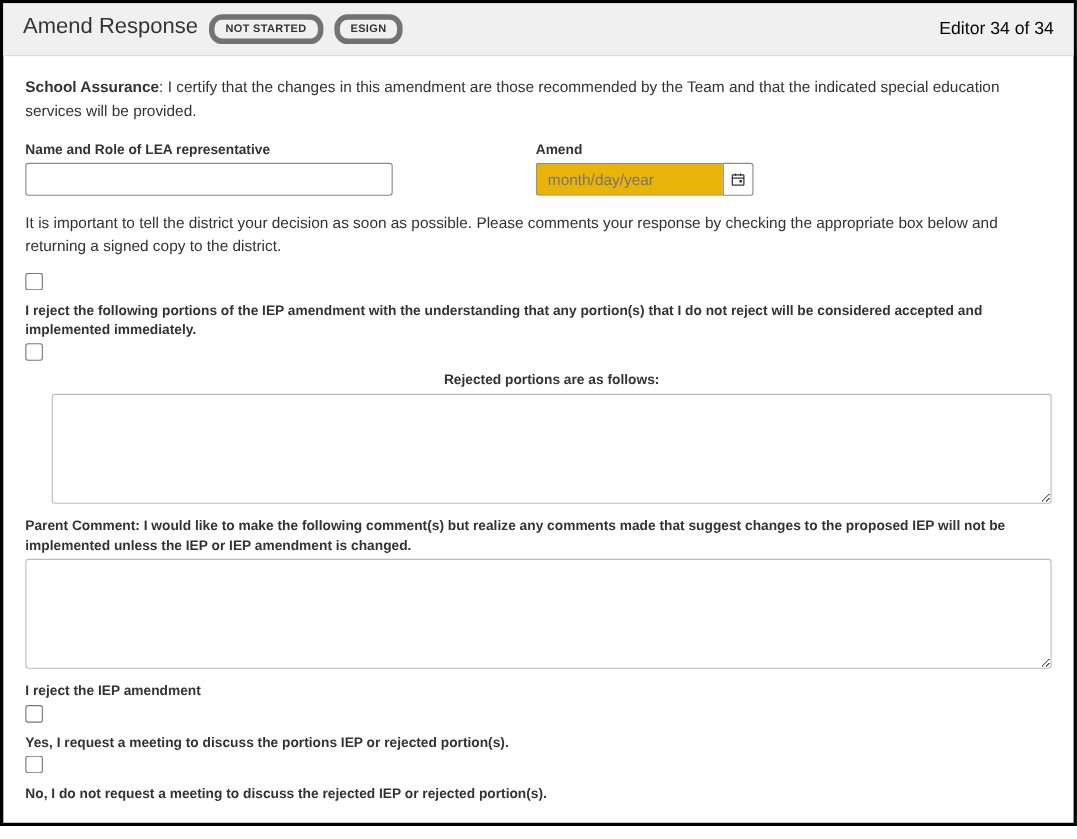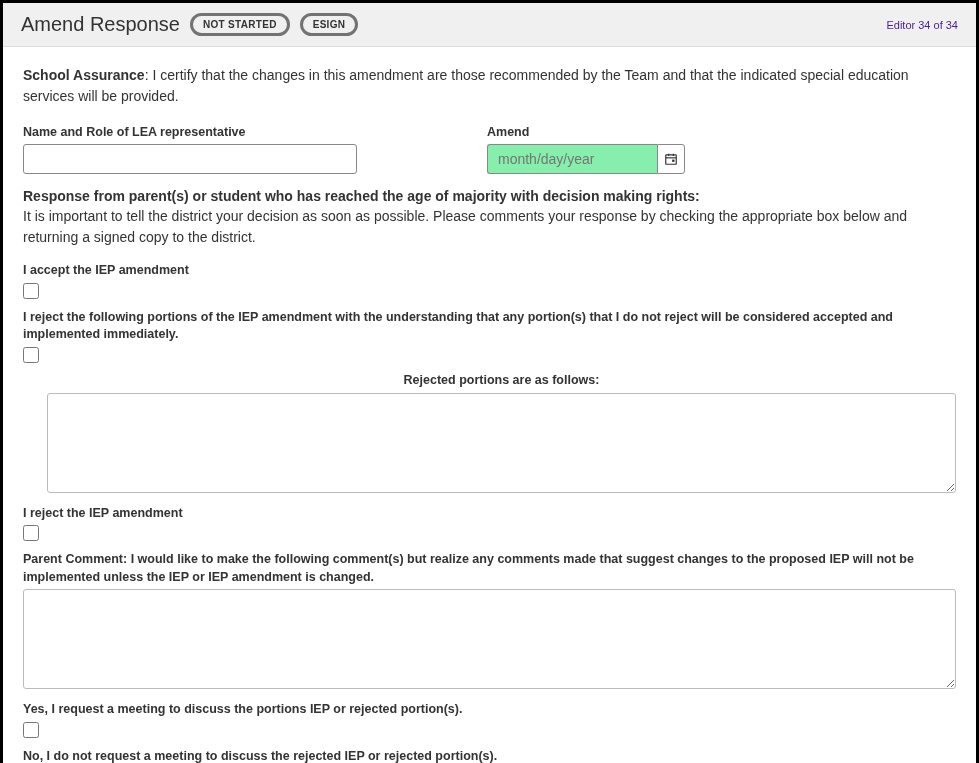--- a/index.html
+++ b/index.html
@@ -30,32 +30,32 @@
       display: flex;
       align-items: flex-start;
       gap: 10px;
     }
     .page-title {
       font-size: 20px;
       font-weight: 400;
       color: #333;
     }
     .badge {
-      border: 3px solid #737373;
+      border: 5px solid #737373;
       border-radius: 12px;
       padding: 3px 10px;
       font-size: 10px;
       font-weight: bold;
       color: #333;
       background: #f0f0f0;
       letter-spacing: 0.3px;
     }
     .editor-count {
-      font-size: 11px;
-      color: #4c1d95;
+      font-size: 16px;
+      color: #000000;
     }
     .content {
       padding: 18px 20px 14px 20px;
     }
     .assurance {
       font-size: 14px;
       color: #333;
       line-height: 1.5;
       margin-bottom: 18px;
     }
@@ -91,21 +91,21 @@
     }
     .date-input {
       width: 170px;
       height: 30px;
       border: 1px solid #888;
       border-right: none;
       border-radius: 3px 0 0 3px;
       padding: 4px 10px;
       font-size: 14px;
       color: #555;
-      background: #86efac;
+      background: #eab308;
     }
     .date-btn {
       width: 28px;
       height: 30px;
       border: 1px solid #888;
       border-radius: 0 3px 3px 0;
       background: #fff;
       display: flex;
       align-items: center;
       justify-content: center;
@@ -206,49 +206,47 @@
               <line x1="3" y1="10" x2="21" y2="10"></line>
               <line x1="8" y1="3" x2="8" y2="7"></line>
               <line x1="16" y1="3" x2="16" y2="7"></line>
               <rect x="14" y="13" width="4" height="4" fill="#333" stroke="none"></rect>
             </svg>
           </button>
         </div>
       </div>
     </div>
 
-    <div class="section-heading">Response from parent(s) or student who has reached the age of majority with decision making rights:</div>
     <p class="section-text">It is important to tell the district your decision as soon as possible. Please comments your response by checking the appropriate box below and returning a signed copy to the district.</p>
 
     <div class="cb-block">
-      <label class="checkbox-label">I accept the IEP amendment</label>
       <input type="checkbox" class="checkbox" style="">
     </div>
 
     <div class="cb-block">
       <label class="checkbox-label">I reject the following portions of the IEP amendment with the understanding that any portion(s) that I do not reject will be considered accepted and implemented immediately.</label>
       <input type="checkbox" class="checkbox" style="">
     </div>
 
     <div class="indented">
       <div class="sub-label">Rejected portions are as follows:</div>
       <textarea class="textarea textarea-rejected" style=""></textarea>
     </div>
 
     <div class="cb-block">
-      <label class="checkbox-label">I reject the IEP amendment</label>
-      <input type="checkbox" class="checkbox" style="">
-    </div>
-
-    <div class="cb-block">
       <label class="checkbox-label">Parent Comment: I would like to make the following comment(s) but realize any comments made that suggest changes to the proposed IEP will not be implemented unless the IEP or IEP amendment is changed.</label>
       <textarea class="textarea textarea-comment" style=""></textarea>
     </div>
 
     <div class="cb-block">
+      <label class="checkbox-label">I reject the IEP amendment</label>
+      <input type="checkbox" class="checkbox" style="">
+    </div>
+
+    <div class="cb-block">
       <label class="checkbox-label">Yes, I request a meeting to discuss the portions IEP or rejected portion(s).</label>
       <input type="checkbox" class="checkbox" style="">
     </div>
 
     <div class="cb-block">
       <label class="checkbox-label">No, I do not request a meeting to discuss the rejected IEP or rejected portion(s).</label>
 
     </div>
 
   </div>

